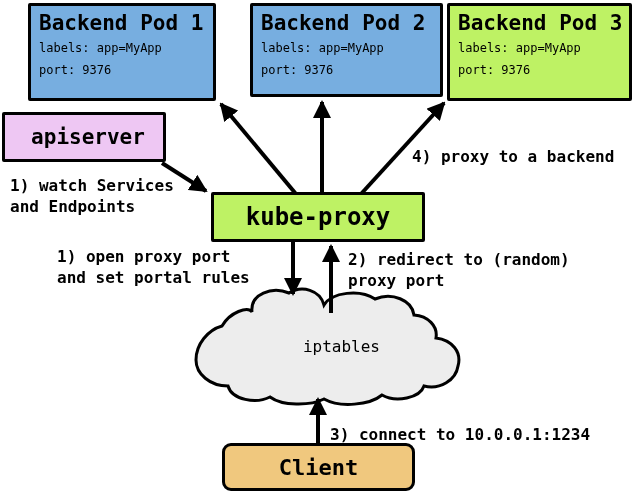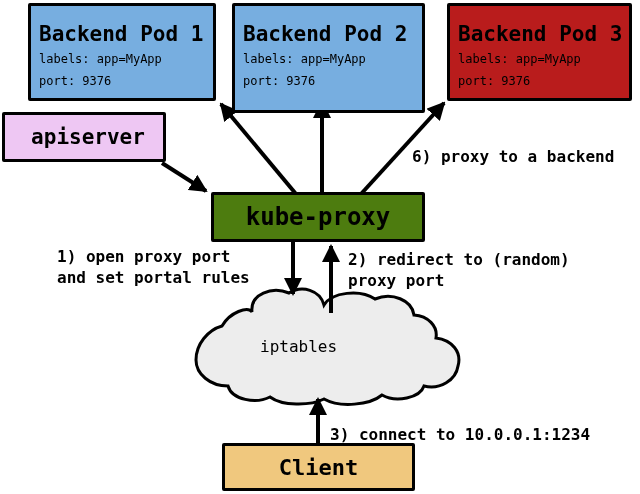--- a/index.html
+++ b/index.html
@@ -20,21 +20,21 @@
     left: 0; top: 0;
     width: 640px; height: 494px;
   }
   .node {
     position: absolute;
     border: 3px solid #000;
     box-sizing: border-box;
     border-radius: 2px;
   }
   .pod {
-    padding: 14px 8px;
+    padding: 3px 8px;
   }
   .pod-title {
     font-size: 21px;
     font-weight: bold;
     line-height: 28px;
     white-space: nowrap;
   }
   .pod-line {
     font-size: 12px;
     line-height: 22px;
@@ -43,40 +43,40 @@
   .pod .pod-line:first-of-type { margin-top: 4px; }
   .label-box {
     display: flex;
     align-items: center;
     justify-content: center;
     font-weight: bold;
     white-space: nowrap;
   }
   #apiserver { left: 2px;  top: 112px; width: 164px; height: 50px; font-size: 21px; }
   #kube-proxy { left: 211px; top: 192px; width: 214px; height: 50px; font-size: 24px; }
-  #client { left: 222px; top: 443px; width: 193px; height: 48px; font-size: 22px; }
+  #client { left: 222px; top: 443px; width: 193px; height: 48px; font-size: 22px; border-radius: 9px; }
   #pod1 { left: 28px;  top: 3px; width: 188px; height: 98px; }
-  #pod2 { left: 232px; top: 3px; width: 193px; height: 110px; }
+  #pod2 { left: 250px; top: 3px; width: 193px; height: 94px; }
   #pod3 { left: 447px; top: 3px; width: 185px; height: 98px; }
   .step-label {
     position: absolute;
     font-size: 16px;
     font-weight: bold;
     line-height: 21px;
     white-space: pre-line;
   }
   #step1 { left: 10px;  top: 175px; }
   #step2 { left: 57px;  top: 246px; }
   #step3 { left: 330px; top: 424px; }
   #step4 { left: 348px; top: 249px; }
   #step5 { left: 412px; top: 146px; }
   #iptables-label {
     position: absolute;
     left: 260px; top: 337px; width: 120px;
-    text-align: left;
+    text-align: right;
     font-size: 16px;
     line-height: 20px;
   }
 </style>
 </head>
 <body>
 
 <div id="canvas">
 
   <svg id="arrow-layer" viewBox="0 0 640 494" xmlns="http://www.w3.org/2000/svg">
@@ -114,40 +114,42 @@
   <div class="node pod" id="pod1" style="background: rgb(119, 174, 224); border-color: rgb(0, 0, 0);">
     <div class="pod-title">Backend Pod 1</div>
     <div class="pod-line">labels: app=MyApp</div>
     <div class="pod-line">port: 9376</div>
   </div>
   <div class="node pod" id="pod2" style="background: rgb(119, 174, 224); border-color: rgb(0, 0, 0);">
     <div class="pod-title">Backend Pod 2</div>
     <div class="pod-line">labels: app=MyApp</div>
     <div class="pod-line">port: 9376</div>
   </div>
-  <div class="node pod" id="pod3" style="background: #b91c1c; border-color: rgb(0, 0, 0);">
+  <div class="node pod" id="pod3" style="background: #bef264; border-color: rgb(0, 0, 0);">
     <div class="pod-title">Backend Pod 3</div>
     <div class="pod-line">labels: app=MyApp</div>
     <div class="pod-line">port: 9376</div>
   </div>
 
   <div class="node label-box" id="apiserver" style="background: rgb(238, 199, 243); border-color: rgb(0, 0, 0); padding-left: 8px;">
     <span>apiserver</span>
   </div>
 
-  <div class="node label-box" id="kube-proxy" style="background: #4d7c0f; border-color: rgb(0, 0, 0);">
+  <div class="node label-box" id="kube-proxy" style="background: #bef264; border-color: rgb(0, 0, 0);">
     <span>kube-proxy</span>
   </div>
 
   <div class="node label-box" id="client" style="background: rgb(240, 200, 126); border-color: rgb(0, 0, 0);">
     <span>Client</span>
   </div>
 
   <div id="iptables-label">iptables</div>
 
+  <div class="step-label" id="step1">1) watch Services
+and Endpoints</div>
   <div class="step-label" id="step2">1) open proxy port
 and set portal rules</div>
   <div class="step-label" id="step3">3) connect to 10.0.0.1:1234</div>
   <div class="step-label" id="step4">2) redirect to (random)
 proxy port</div>
-  <div class="step-label" id="step5">6) proxy to a backend</div>
+  <div class="step-label" id="step5">4) proxy to a backend</div>
 
 </div>
 
 </body></html>

